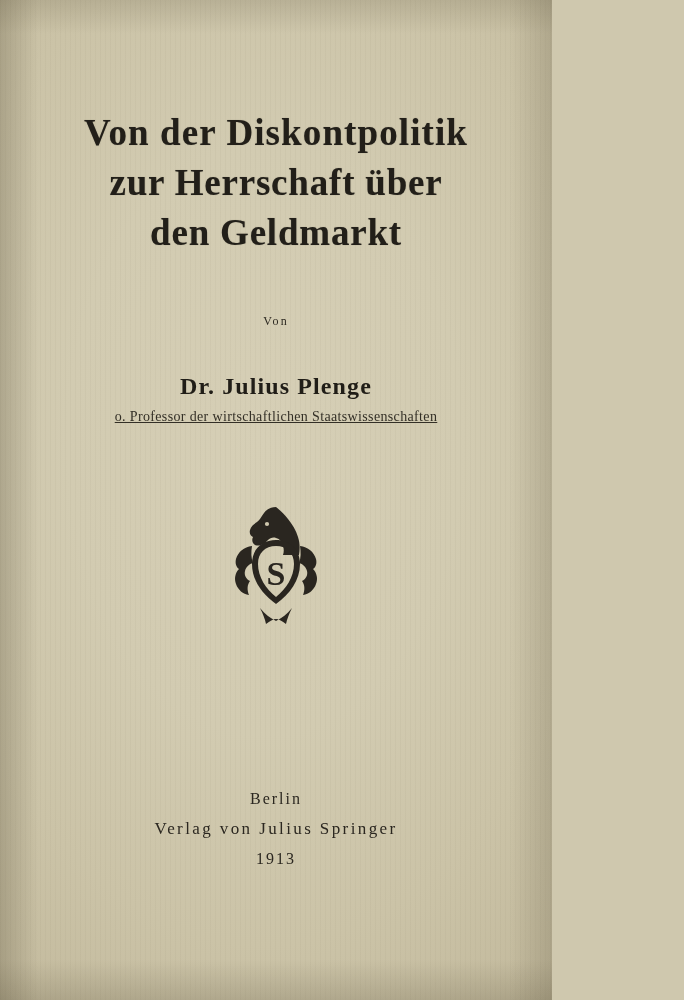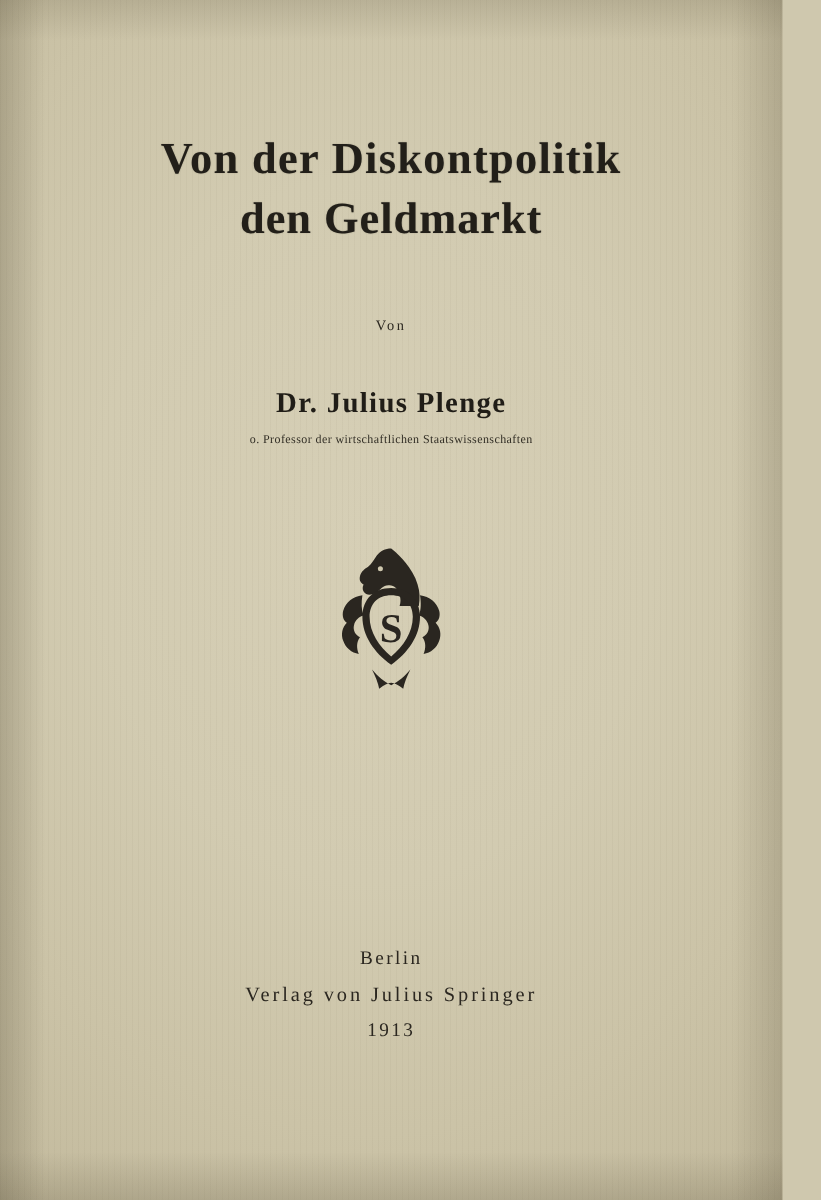--- a/index.html
+++ b/index.html
@@ -10,21 +10,21 @@
     width: 684px;
     height: 1000px;
     background: #cfc8ae;
     font-family: "Liberation Serif", serif;
     overflow: hidden;
   }
 
   
   .page {
     position: relative;
-    width: 652px;
+    width: 552px;
     height: 1000px;
     box-sizing: border-box;
     background:
       repeating-linear-gradient(
         to right,
         rgba(120,110,85,0.055) 0px,
         rgba(120,110,85,0.055) 1px,
         rgba(255,255,255,0.00) 1px,
         rgba(255,255,255,0.00) 5px
       ),
@@ -86,25 +86,26 @@
   
   .author {
     margin-top: 44px;
     font-weight: bold;
     font-size: 24px;
     letter-spacing: 1.1px;
     color: #201d17;
   }
   .affiliation {
     margin-top: 9px;
-    font-size: 10px;
+    font-size: 14px;
     line-height: 15px;
     letter-spacing: 0.35px;
     color: #332f26;
     text-align: right;
+    text-decoration: underline;
   }
 
   
   .emblem-wrap {
     margin-top: 78px;
     width: 96px;
     height: 130px;
     display: flex;
     align-items: center;
     justify-content: center;
@@ -138,20 +139,21 @@
   }
 </style>
 </head>
 <body>
 
 <div class="page">
   <div class="inner">
 
     <div class="title-block">
       <div class="title-line l1">Von der Diskontpolitik</div>
+      <div class="title-line l2">zur Herrschaft über</div>
       <div class="title-line l3">den Geldmarkt</div>
     </div>
 
     <div class="byline-von">Von</div>
 
     <div class="author">Dr. Julius Plenge</div>
 
     <div class="affiliation">
       <div>o. Professor der wirtschaftlichen Staatswissenschaften</div>
     </div>

